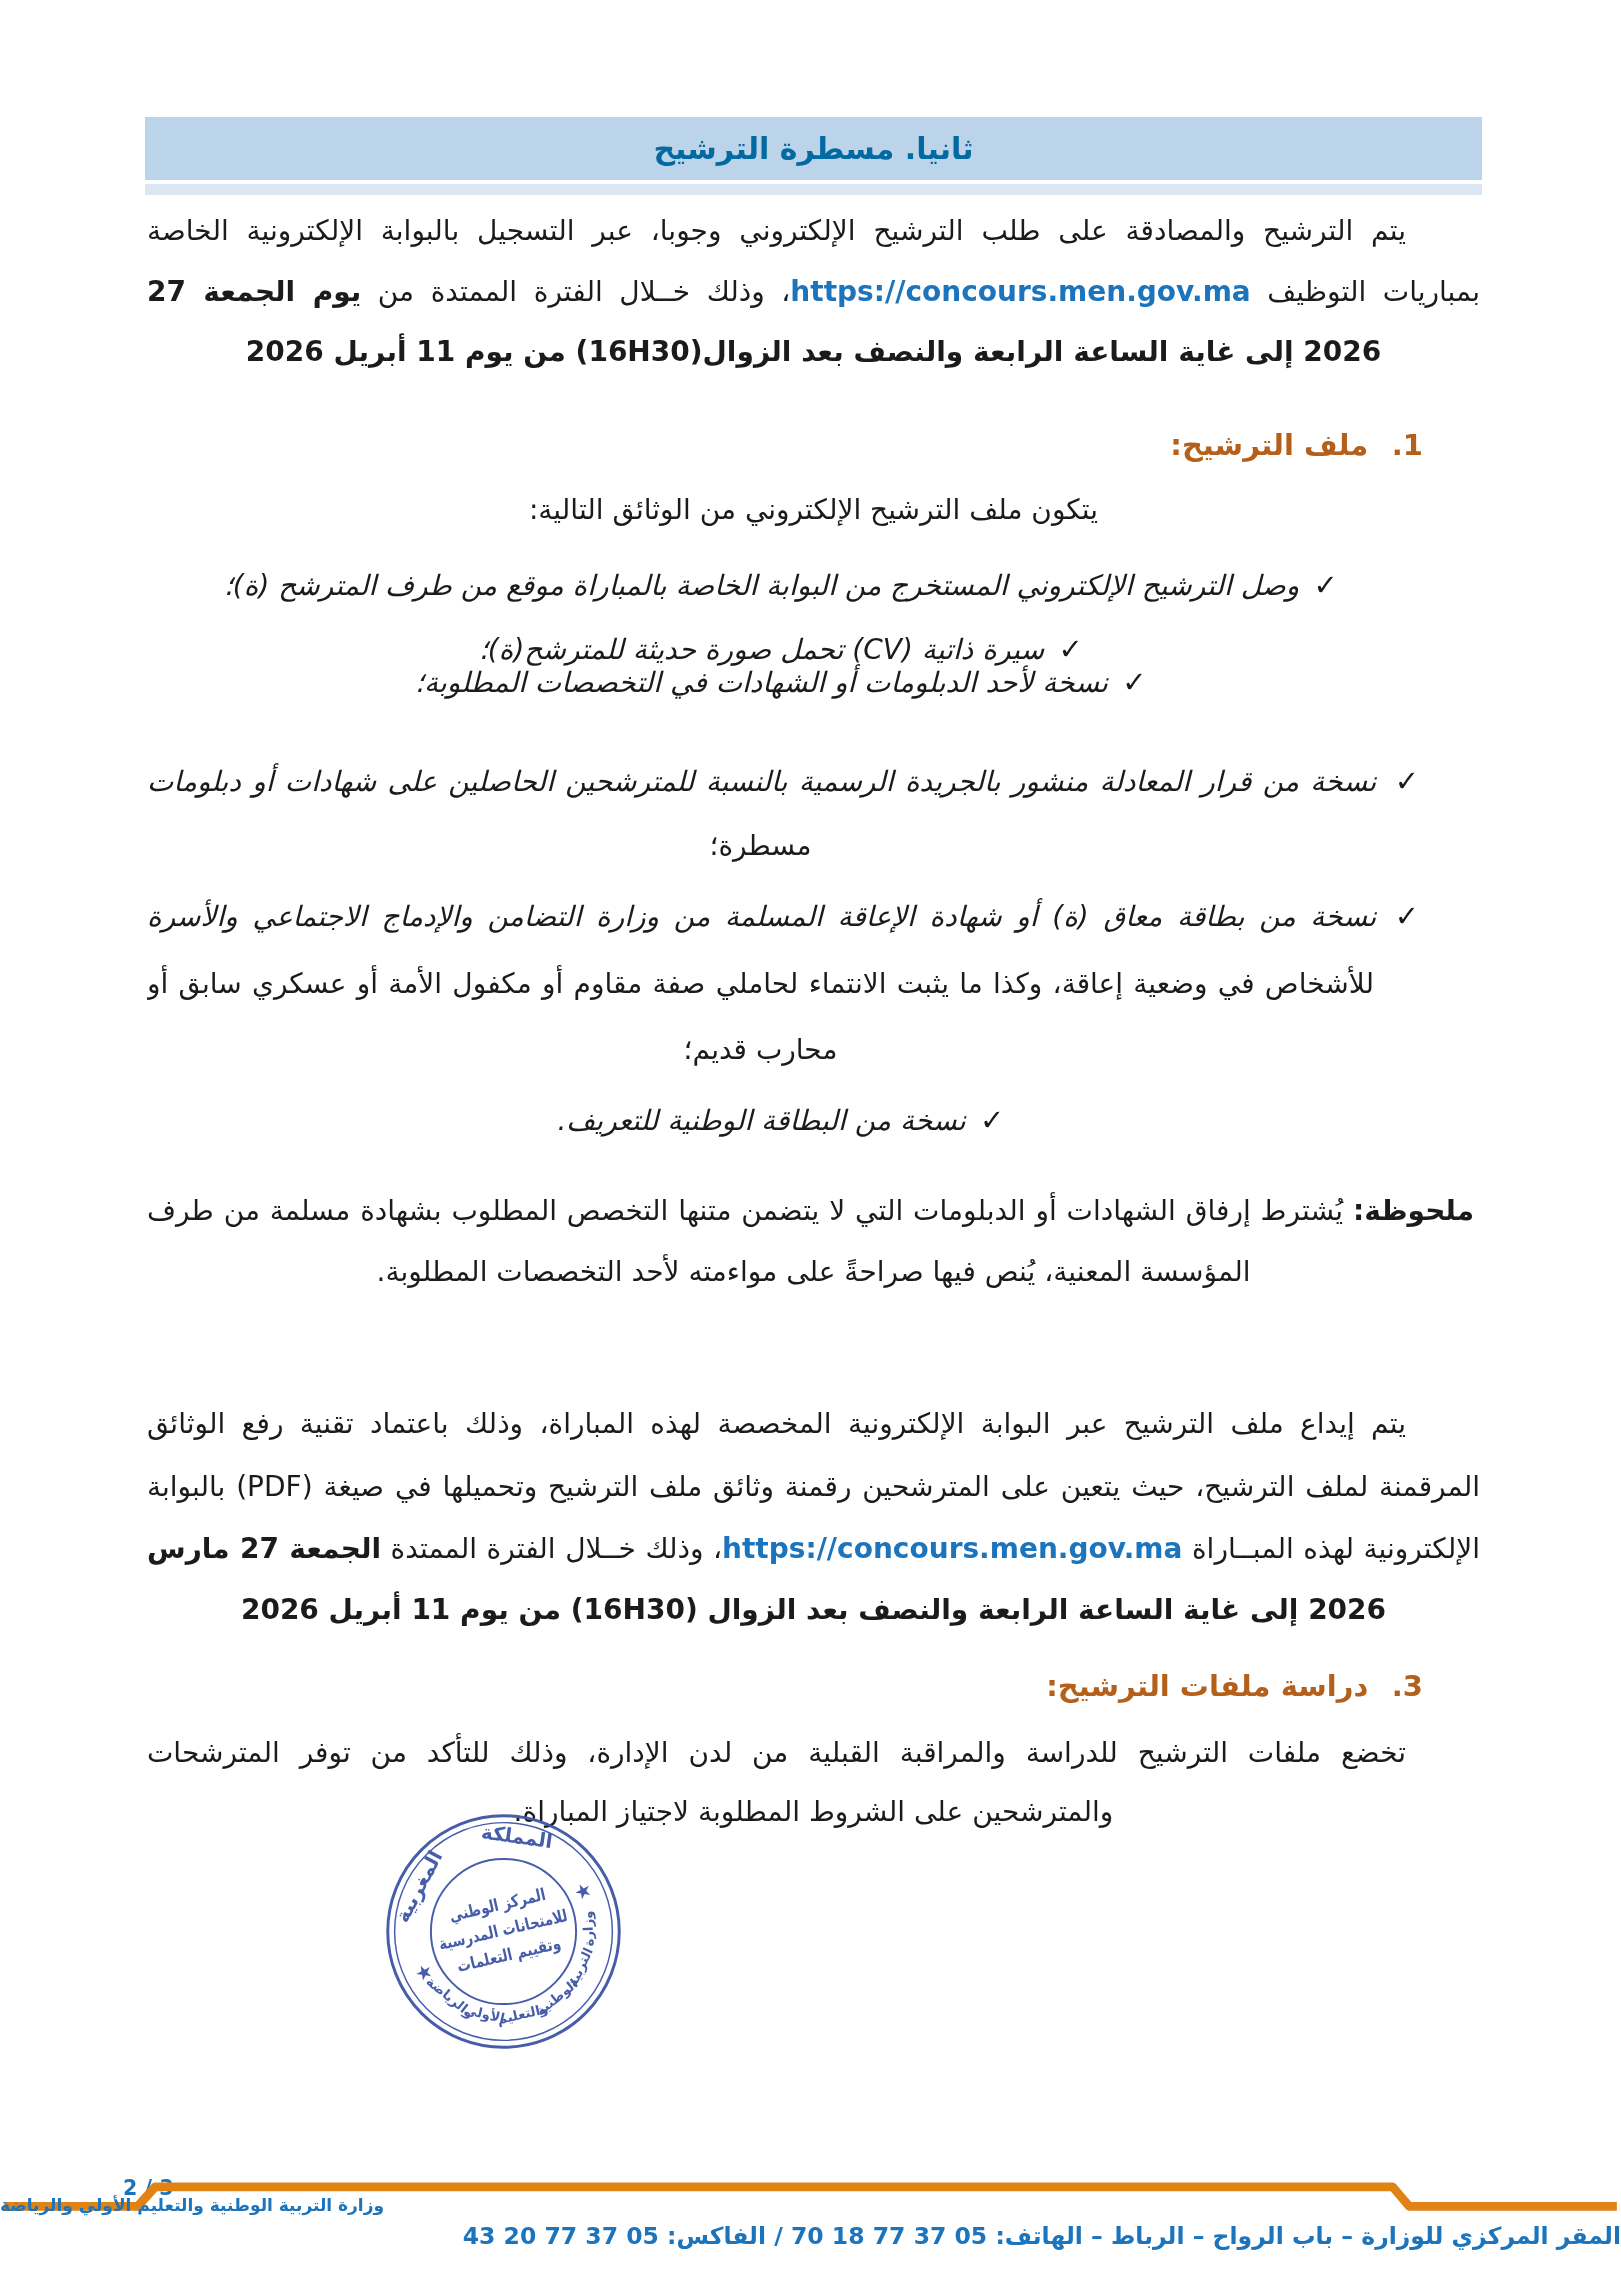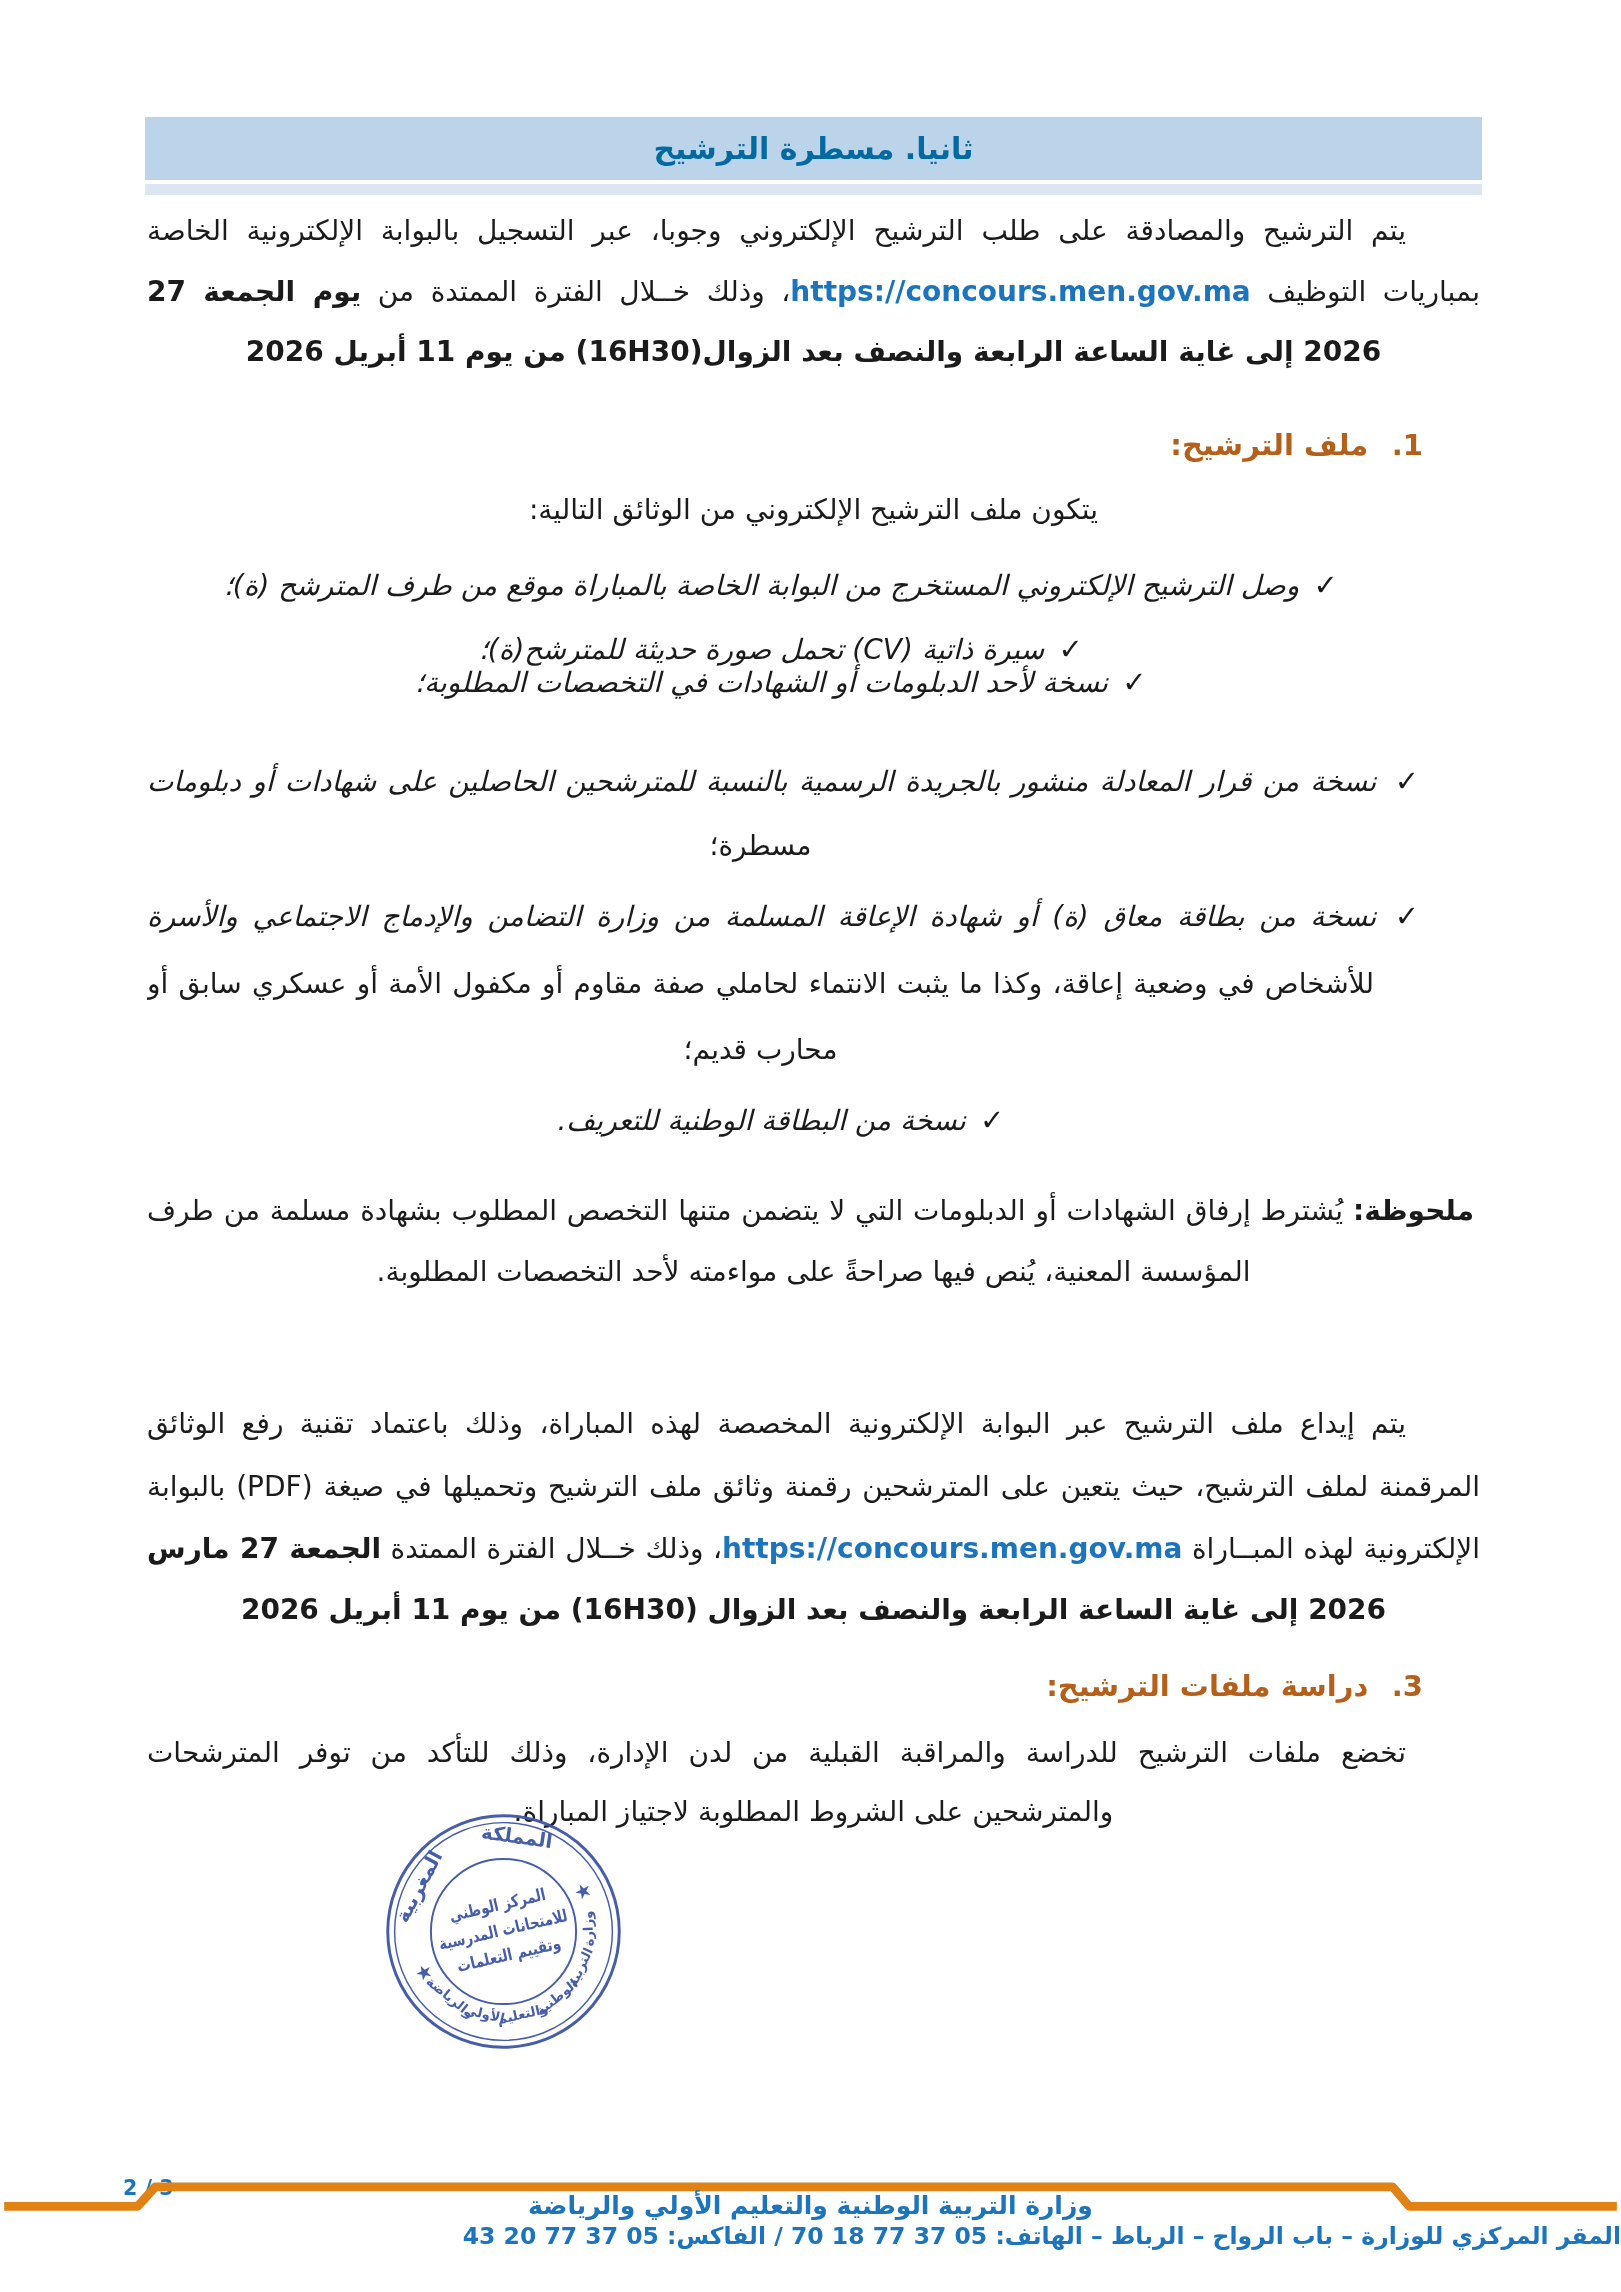--- a/index.html
+++ b/index.html
@@ -27,22 +27,22 @@
   
   .heading{left:147px; right:141px; top:0; height:49px; line-height:49px; font-size:29px;
     font-weight:bold; color:var(--accent); padding-right:57px; white-space:nowrap;}
   .hnum{display:inline-block; margin-left:23.5px;}
   
   .bullet-first{padding-right:61px;font-style:italic;}
   .bullet-cont{padding-right:106px;}
   .chk{display:inline-block; width:33px; margin-left:9.8px; font-weight:bold; font-size:29px;}
   
   .pagenum{left:123px; top:2150px; font-size:20.6px; font-weight:bold; color:var(--footer-blue); direction:ltr;margin-top:26px;}
-  .f1{left:0; right:0; top:2192px; height:27.4px; line-height:27.4px; text-align:center;
-    font-size:25px; font-weight:bold; color:var(--footer-blue);}
+  .f1{left:0; right:0; top:2192px; height:27.4px; line-height:27.4px; text-align:left;
+    font-size:17px; font-weight:bold; color:var(--footer-blue);}
   .f2{left:0; right:0; top:2221px; height:31px; line-height:31px; 
     font-size:23.5px; font-weight:bold; color:var(--footer-blue);}
   .rule-svg{left:0; top:2178px;}
   .stamp-svg{left:375px; top:1803px;}
   .stamp-svg text{fill:var(--stampc); font-family:"DejaVu Sans", sans-serif; font-weight:bold;}
 </style>
 </head>
 <body>
 
 <div id="page">

